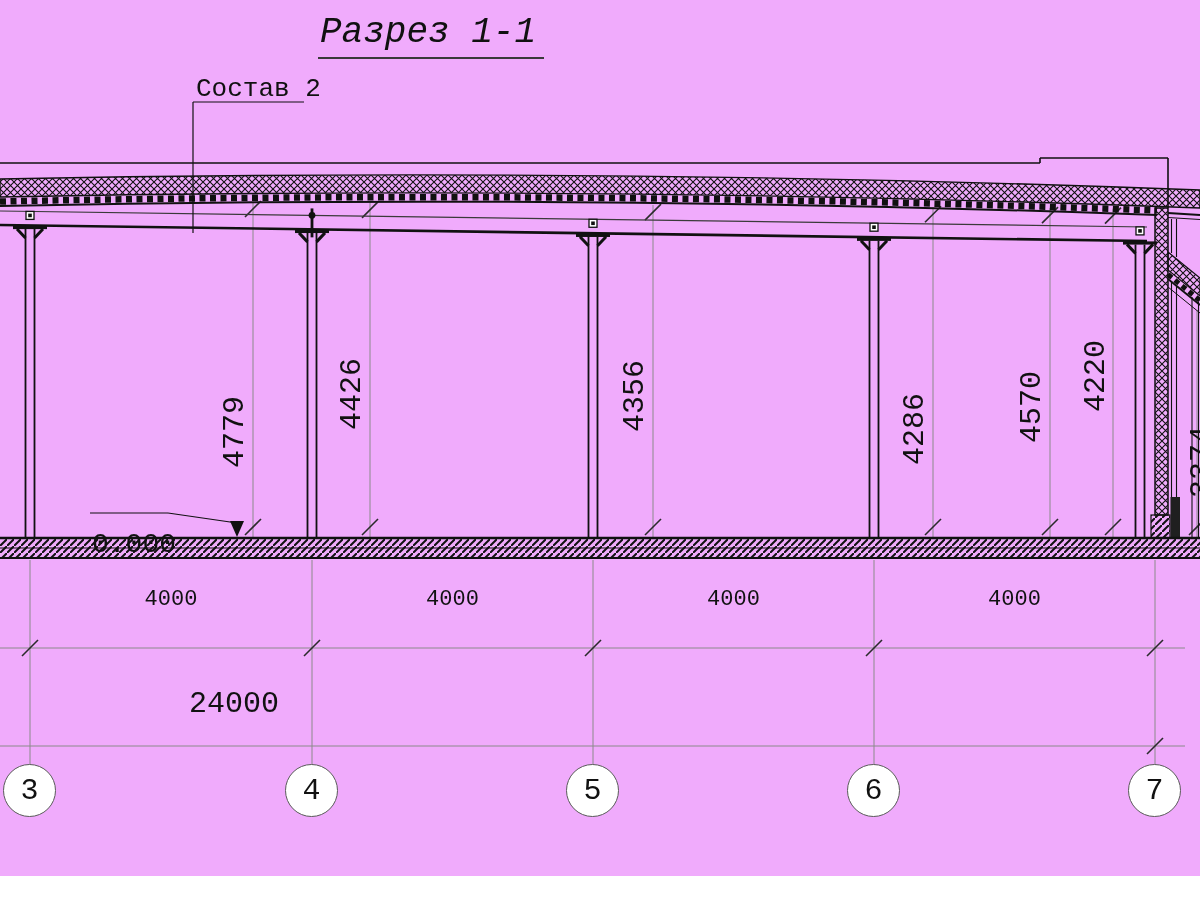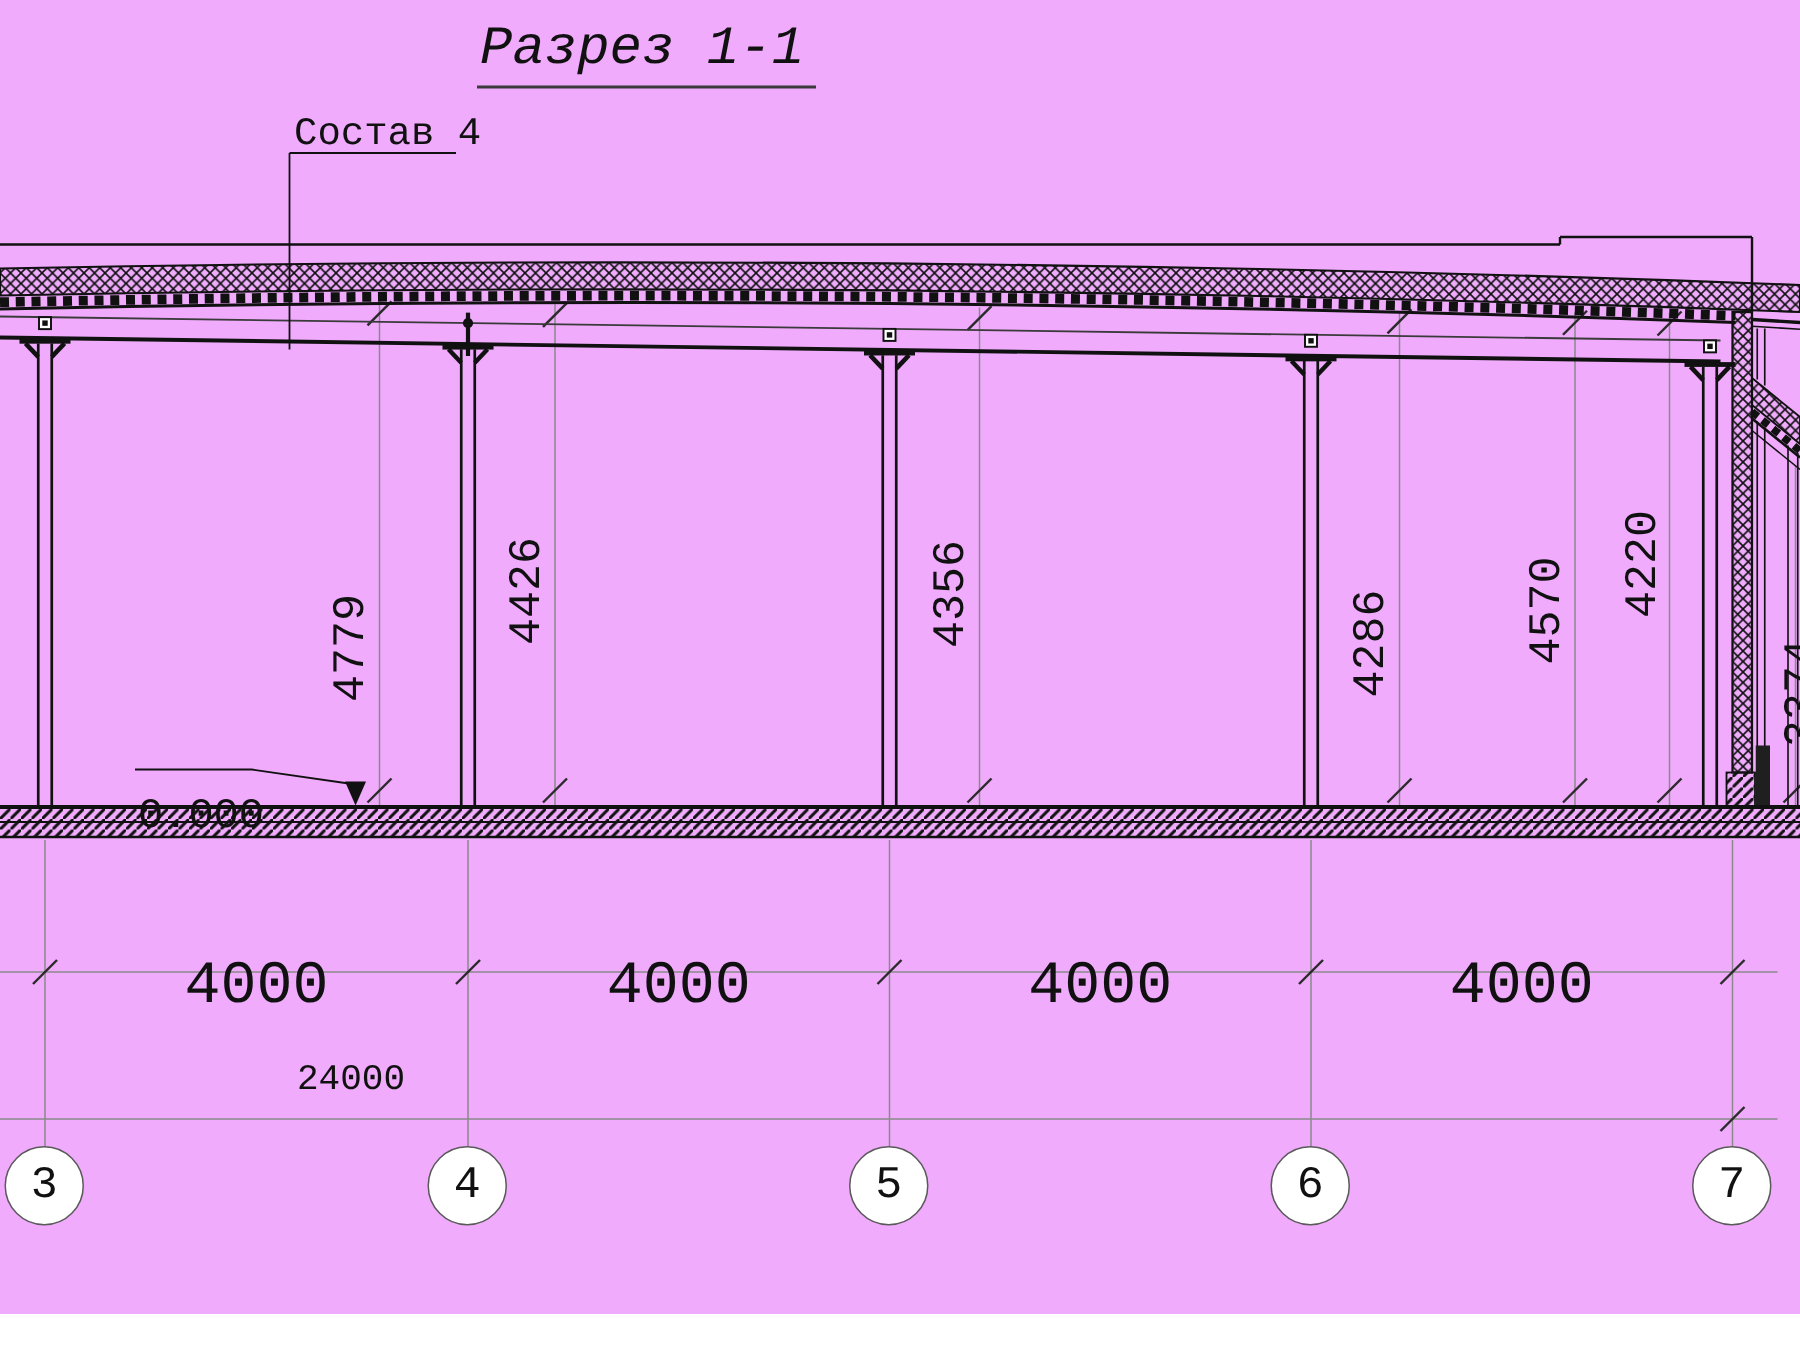--- a/index.html
+++ b/index.html
@@ -8,22 +8,22 @@
     overflow:hidden;font-family:Liberation Mono, monospace;color:#111;
   }
   #linework{position:absolute;left:0;top:0;z-index:0;}
   .lbl{position:absolute;z-index:2;white-space:nowrap;color:#111;}
   .title{
     left:318px;top:12px;font-size:36px;font-style:italic;
     padding:0 8px 4px 2px;border-bottom:2px solid #3a3a3a;
   }
   .callout{left:196px;top:74px;font-size:26px;}
   .level{left:92px;top:483px;font-size:28px;margin-top:46px;}
-  .total-dim{left:234px;top:707px;font-size:24px;transform:translateX(-50%);}
-  .bay-dim{position:absolute;z-index:2;font-size:40px;transform:translateX(-50%);top:636px;white-space:nowrap;}
+  .total-dim{left:234px;top:687px;font-size:30px;transform:translateX(-50%);}
+  .bay-dim{position:absolute;z-index:2;font-size:22px;transform:translateX(-50%);top:587px;white-space:nowrap;}
   .h-dim{position:absolute;z-index:2;font-size:30px;transform:translate(-50%,-50%) rotate(-90deg);white-space:nowrap;}
   .axis-bubble{
     position:absolute;z-index:2;width:51px;height:51px;border-radius:50%;
     border:1.5px solid #5a5a5a;background:#fff;display:flex;
     align-items:center;justify-content:center;font-size:30px;top:764px;
   }
 </style>
 </head>
 <body>
 
@@ -134,21 +134,21 @@
       <line x1="0" y1="548" x2="1200" y2="548" stroke="#111111" stroke-width="1.2"></line>
       <line x1="0" y1="558" x2="1200" y2="558" stroke="#111111" stroke-width="1.8"></line>
       <line x1="193" y1="102" x2="304" y2="102" stroke="#111111" stroke-width="1.2"></line>
       <line x1="193" y1="102" x2="193" y2="233" stroke="#111111" stroke-width="1.2"></line>
       <line x1="90" y1="513" x2="168" y2="513" stroke="#111111" stroke-width="1.2"></line>
       <line x1="168" y1="513" x2="237" y2="523" stroke="#111111" stroke-width="1.2"></line>
       <polygon points="230,521 244,521 237,537" fill="#111111"></polygon>
     </svg>
 
   <div class="lbl title">Разрез 1-1</div>
-  <div class="lbl callout">Состав 4</div>
+  <div class="lbl callout">Состав 2</div>
   <div class="lbl level">0.000</div>
   <div class="lbl total-dim">24000</div>
 
   <div id="gen-labels">
       <div class="h-dim" style="left: 235px; top: 432px;">4779</div>
       <div class="h-dim" style="left: 352px; top: 394px;">4426</div>
       <div class="h-dim" style="left: 635px; top: 396px;">4356</div>
       <div class="h-dim" style="left: 915px; top: 429px;">4286</div>
       <div class="h-dim" style="left: 1032px; top: 407px;">4570</div>
       <div class="h-dim" style="left: 1096px; top: 376px;">4220</div>

